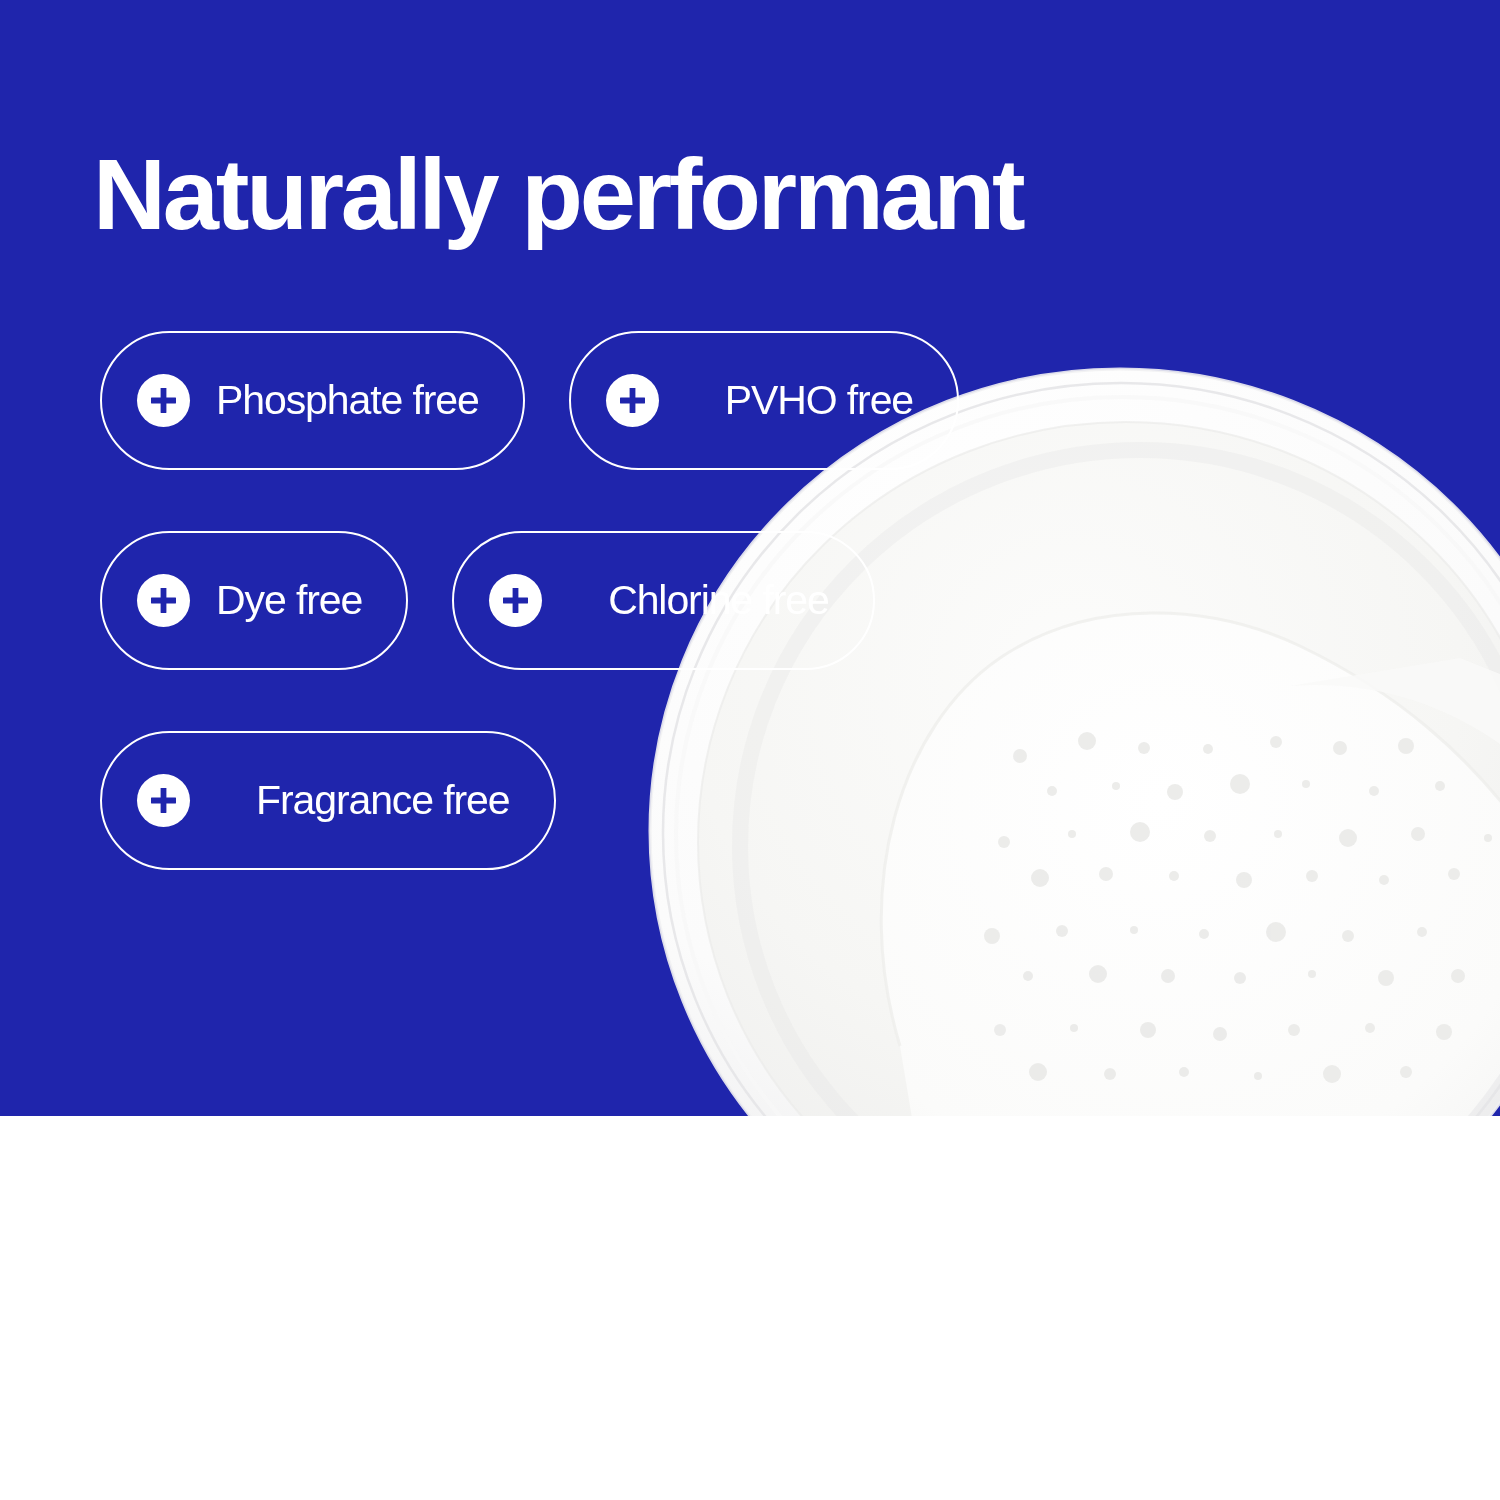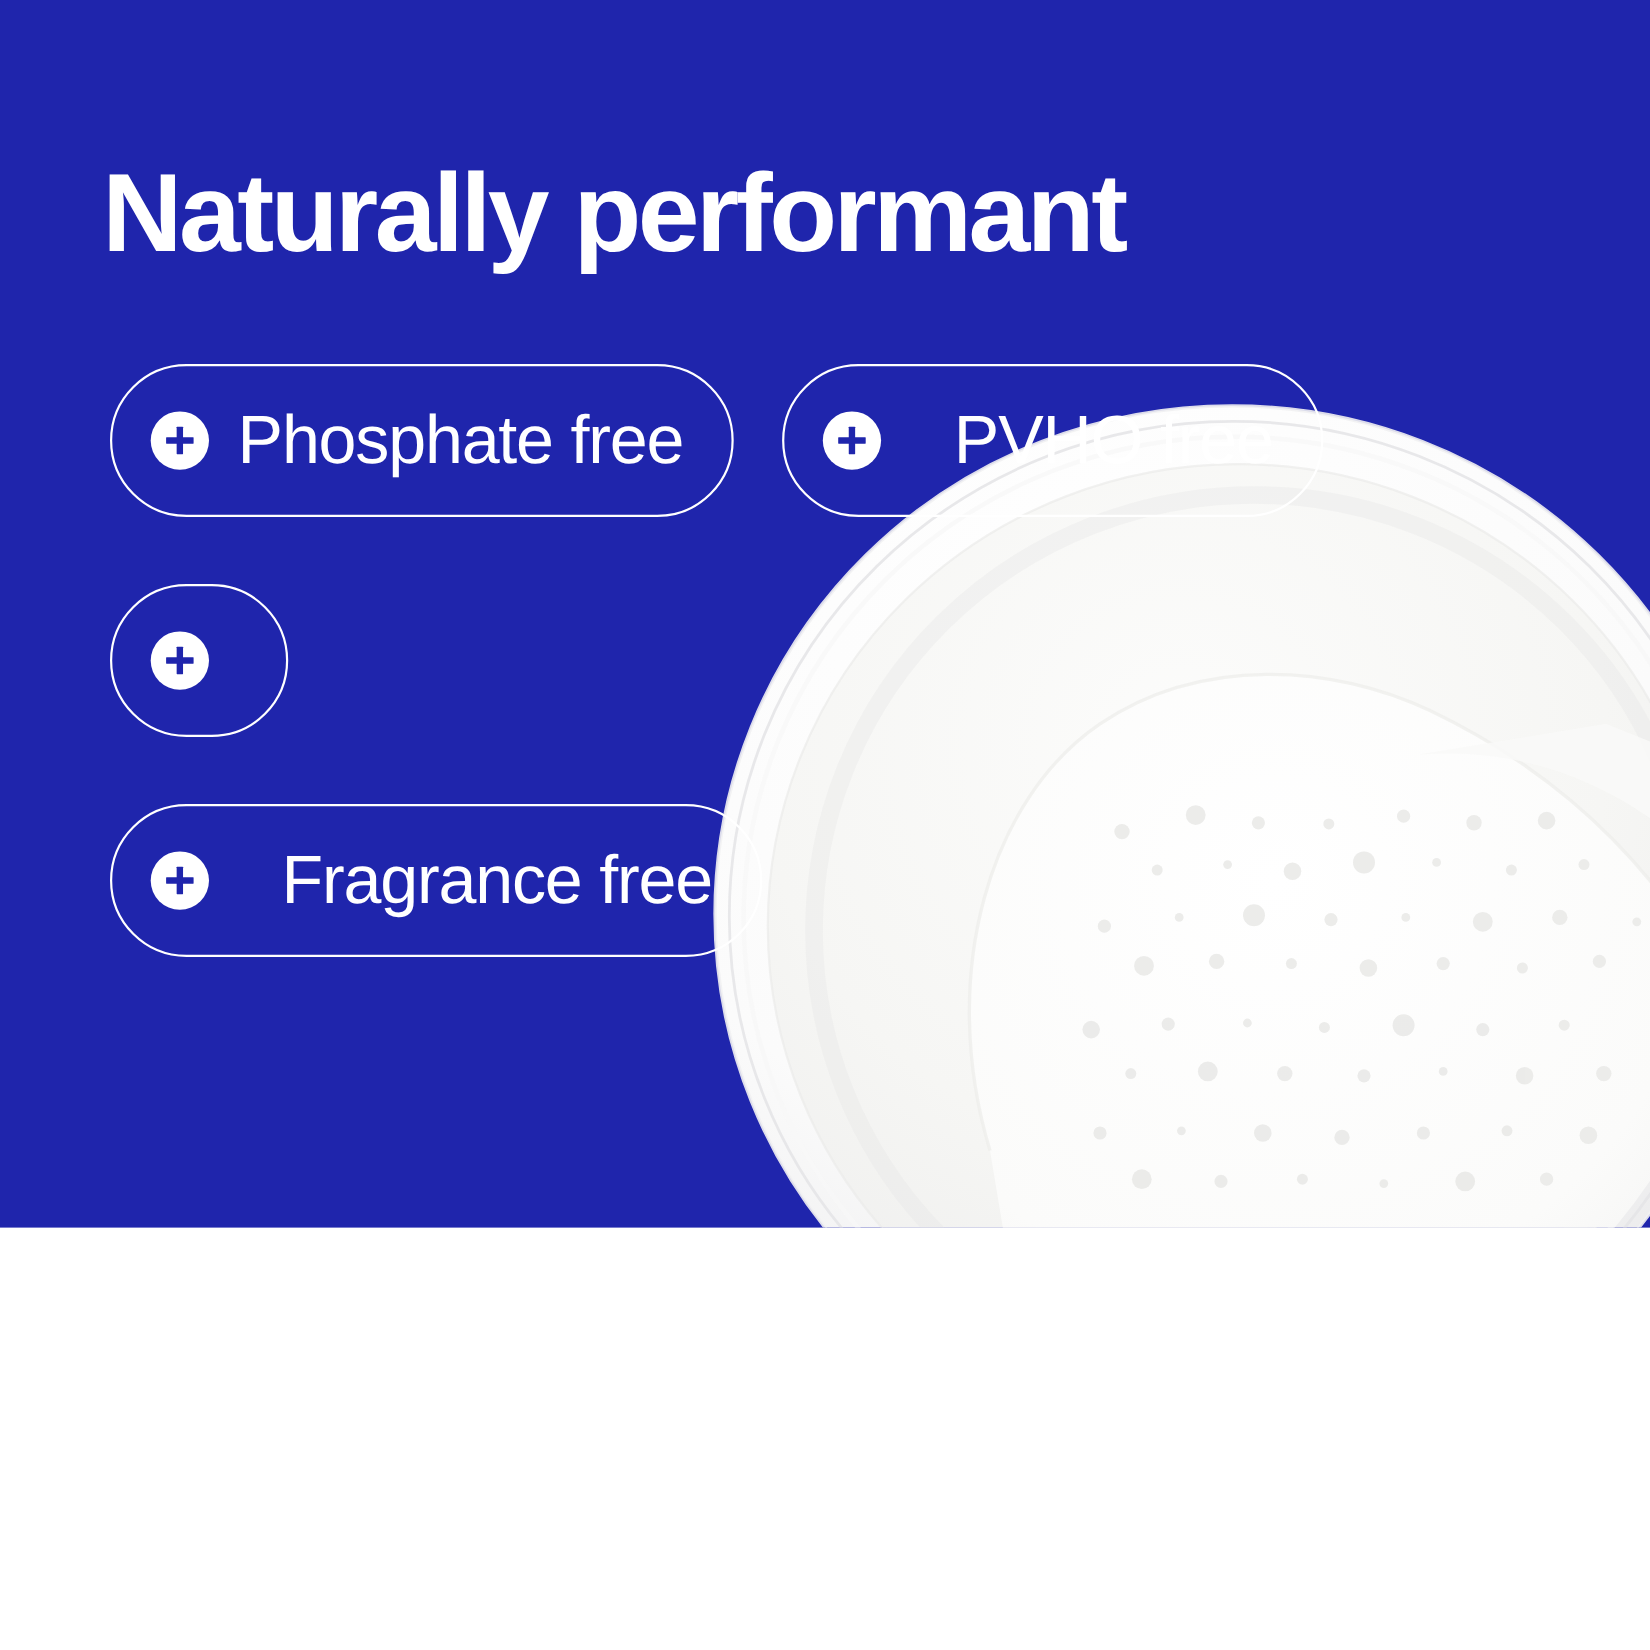--- a/index.html
+++ b/index.html
@@ -83,21 +83,21 @@
     align-items: center;
     justify-content: center;
     margin-right: 26px;
   }
   .pill-icon svg { display: block; }
 
   .pill-label {
     color: #FFFFFF;
     font-family: "Liberation Sans", sans-serif;
     font-weight: normal;
-    font-size: 62px;
+    font-size: 41px;
     line-height: 1;
     letter-spacing: -1.1px;
     white-space: nowrap;
   }
 </style>
 </head>
 <body>
 
 <div id="stage">
 
@@ -255,20 +255,30 @@
     </div>
 
     <div class="pill-row">
       <div class="pill">
         <span class="pill-icon">
           <svg width="31" height="31" viewBox="0 0 31 31" xmlns="http://www.w3.org/2000/svg" aria-hidden="true">
             <rect x="12.6" y="3" width="5.8" height="25" rx="0.4" fill="#1F25AC"></rect>
             <rect x="3" y="12.6" width="25" height="5.8" rx="0.4" fill="#1F25AC"></rect>
           </svg>
         </span>
+        <span class="pill-label">Dye free</span>
+      </div>
+      <div class="pill">
+        <span class="pill-icon">
+          <svg width="31" height="31" viewBox="0 0 31 31" xmlns="http://www.w3.org/2000/svg" aria-hidden="true">
+            <rect x="12.6" y="3" width="5.8" height="25" rx="0.4" fill="#1F25AC"></rect>
+            <rect x="3" y="12.6" width="25" height="5.8" rx="0.4" fill="#1F25AC"></rect>
+          </svg>
+        </span>
+        <span class="pill-label">Chlorine free</span>
       </div>
     </div>
 
     <div class="pill-row">
       <div class="pill">
         <span class="pill-icon">
           <svg width="31" height="31" viewBox="0 0 31 31" xmlns="http://www.w3.org/2000/svg" aria-hidden="true">
             <rect x="12.6" y="3" width="5.8" height="25" rx="0.4" fill="#1F25AC"></rect>
             <rect x="3" y="12.6" width="25" height="5.8" rx="0.4" fill="#1F25AC"></rect>
           </svg>

